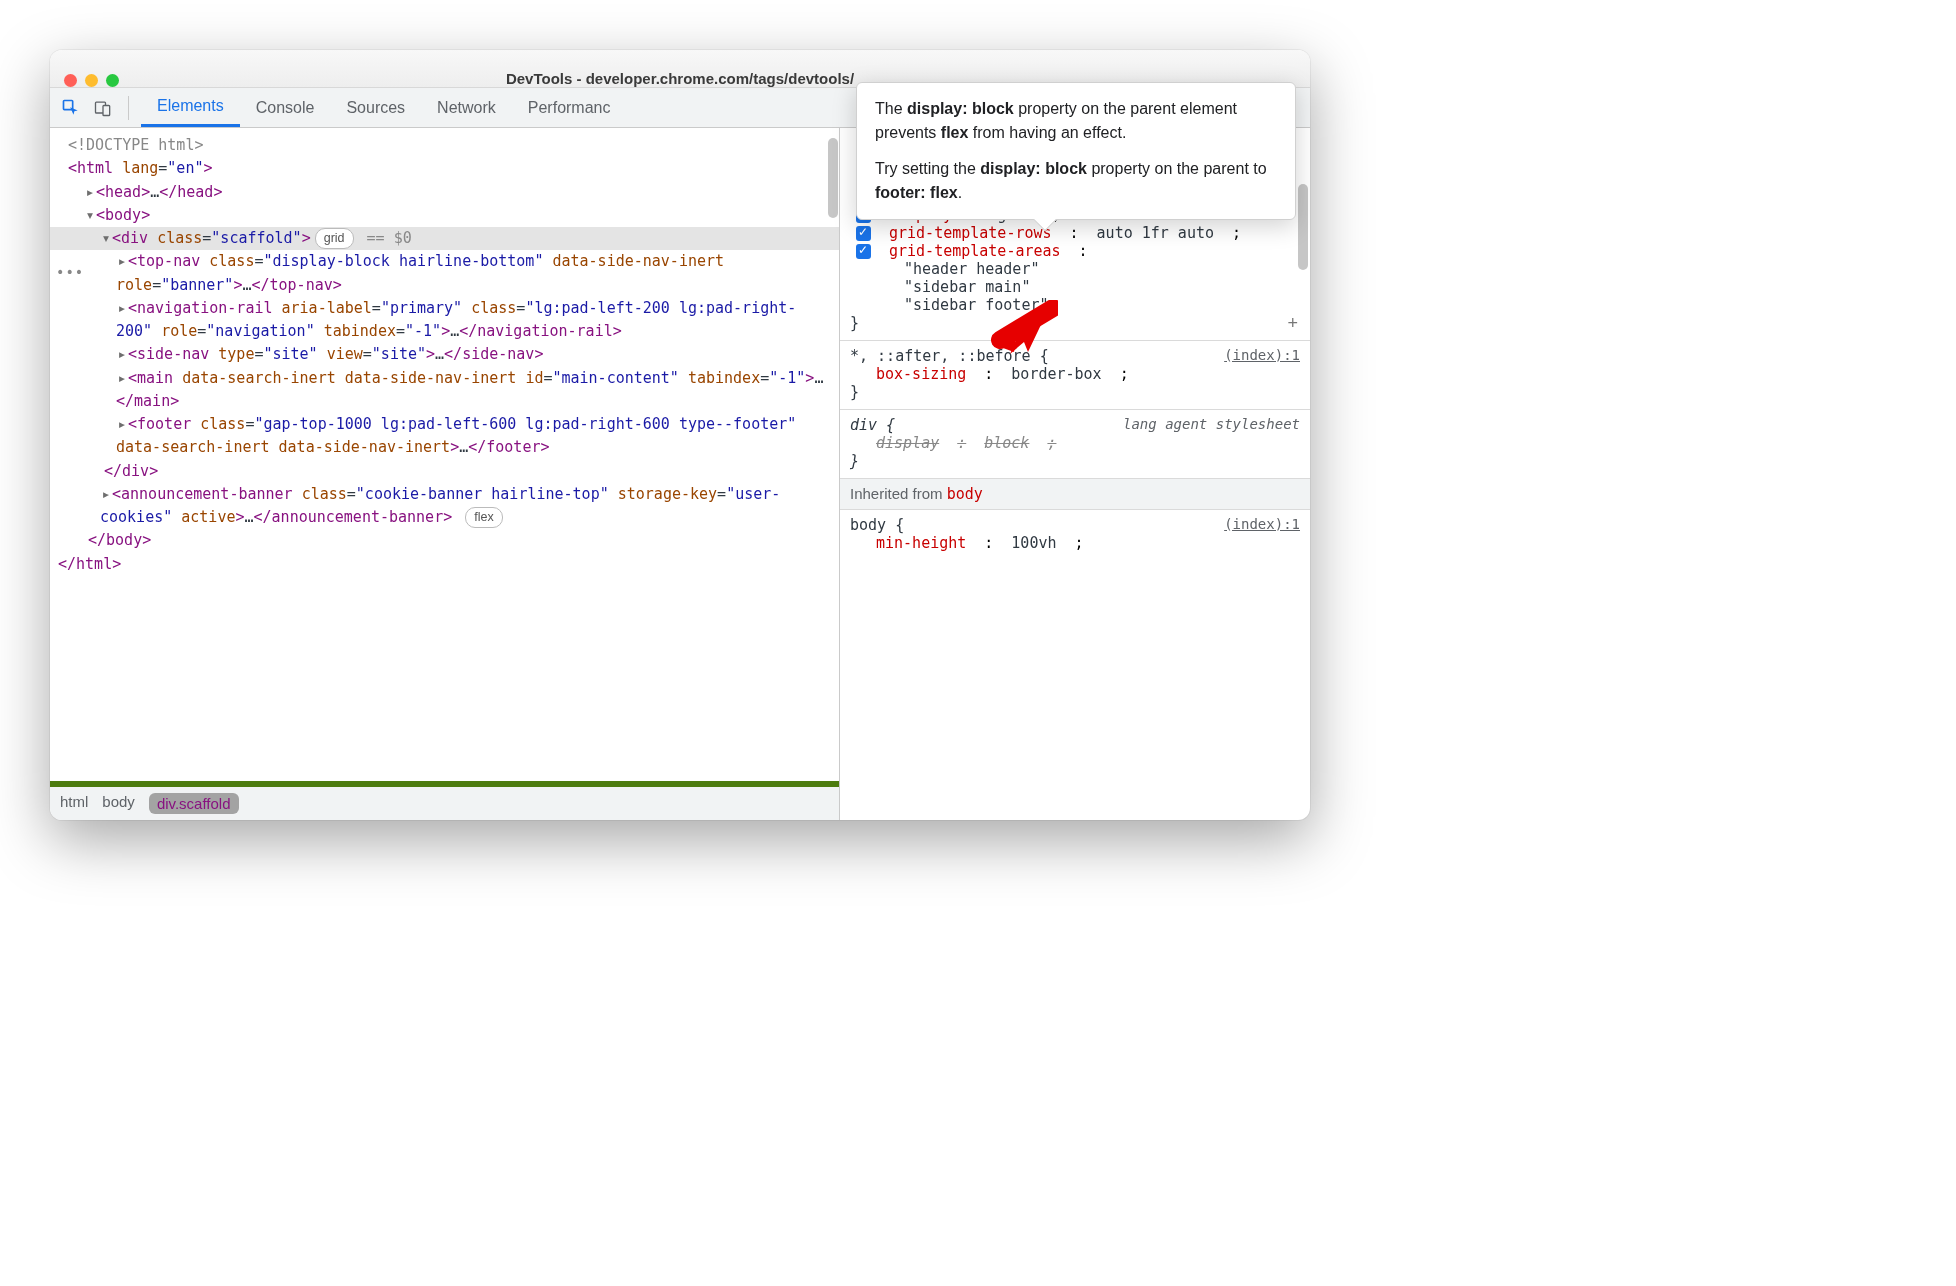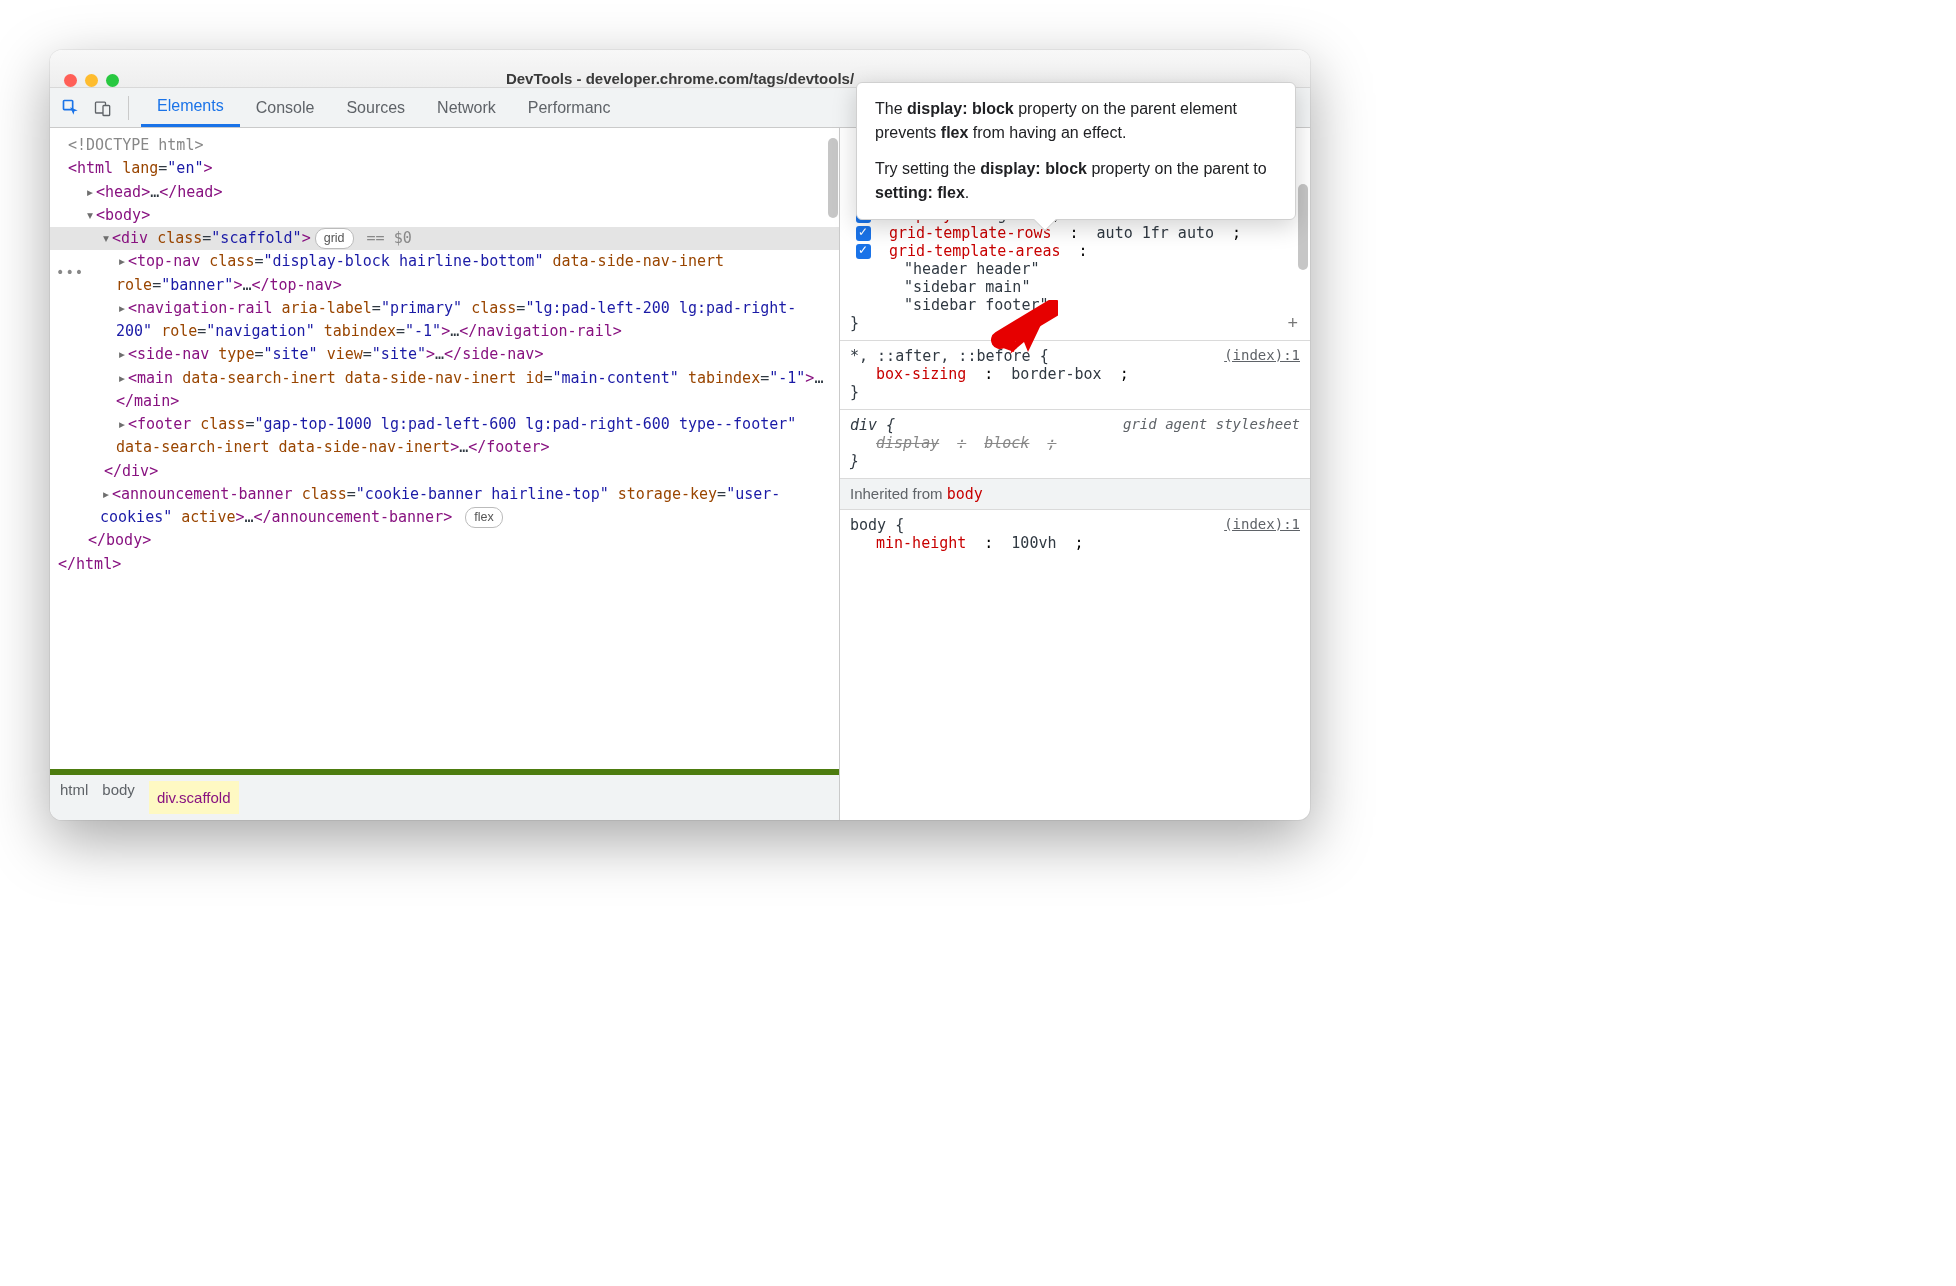--- a/index.html
+++ b/index.html
@@ -61,21 +61,21 @@
 .tri { display:inline-block; width:12px; text-align:center; color:#6e6e6e; user-select:none; }
 .tag { color:#881280; }
 .attr-name { color:#994500; }
 .attr-val { color:#1a1aa6; }
 .gray { color:#888; }
 .badge { display:inline-block; font-family:-apple-system,sans-serif; font-size:12.5px; background:#fff; border:1px solid #bbb; border-radius:10px; padding:0 8px; color:#555; margin:0 4px; vertical-align:1px;}
 .eqdol { color:#888; font-family:Menlo,monospace; }
 .ellipsis-gutter { position:absolute; left:6px; top:134px; color:#888; font-size:14px; letter-spacing:1px;}
 .crumbs { border-top:6px solid #4d7c0f; background:#f1f3f4; padding: 6px 10px; font-size:15px; color:#5f6368; display:flex; gap:14px;}
 .crumb { cursor:pointer; }
-.crumb.active { background:#fef9c3; color:#881280; padding:8px 8px; border-radius:0;}
+.crumb.active { background:#a3a3a3; color:#881280; padding:2px 8px; border-radius:6px;}
 .styles-panel { width:470px; display:flex; flex-direction:column; font-family:Menlo,Consolas,monospace; font-size:15px; min-height:0; position:relative;}
 .styles-body { flex:1; overflow:auto; }
 .rule { border-bottom:1px solid #dadada; padding:6px 10px 8px 10px; position:relative; }
 .selector { color:#303942; }
 .origin { position:absolute; right:10px; top:6px; color:#5f6368; font-size:14px; text-decoration:underline; }
 .decl { display:flex; align-items:center; gap:18px; padding-left:6px; }
 .cb { width:15px; height:15px; border-radius:3px; background:#1a73e8; position:relative; flex-shrink:0;}
 .cb::after { content:"✓"; color:#fff; font-size:12px; position:absolute; left:2px; top:-1px; font-family:sans-serif;}
 .cb.faded { background:#c0d6f5; }
 .prop { color:#c80000; }
@@ -239,21 +239,21 @@
           <div class="decl" style="padding-left:26px">
             <span class="prop">box-sizing</span>
               <span>:</span>
             <span class="val">border-box</span>
               <span>;</span>
           </div>
           <div class="close-brace">}</div>
         </div>
 
         <div class="rule ua-rule">
-          <span class="origin">grid agent stylesheet</span>
+          <span class="origin">lang agent stylesheet</span>
           <div class="selector">div {</div>
           <div class="decl strike" style="padding-left:26px">
             <span>display</span>
               <span>:</span>
             <span>block</span>
               <span>;</span>
           </div>
           <div class="close-brace">}</div>
         </div>
 
@@ -273,21 +273,21 @@
         </div>
       </div>
     </div>
   </div>
 
   <div class="tooltip">
     <p>
       <span>The </span><b>display: block</b><span> property on the parent element prevents </span><b>flex</b><span> from having an effect.</span>
     </p>
     <p style="margin-top:12px">
-      <span>Try setting the </span><b>display: block</b><span> property on the parent to </span><b>setting: flex</b><span>.</span>
+      <span>Try setting the </span><b>display: block</b><span> property on the parent to </span><b>footer: flex</b><span>.</span>
     </p>
     <div class="tooltip-arrow"></div>
   </div>
 
 </div>
 
 <div class="red-arrow">
   <svg width="70" height="60" viewBox="0 0 70 60">
       <path d="M60 10 L15 38 L28 40 L22 54 L36 42 L40 52 Z" fill="#e60000"></path>
       <path d="M65 8 L12 40" stroke="#e60000" stroke-width="18" stroke-linecap="round"></path>

